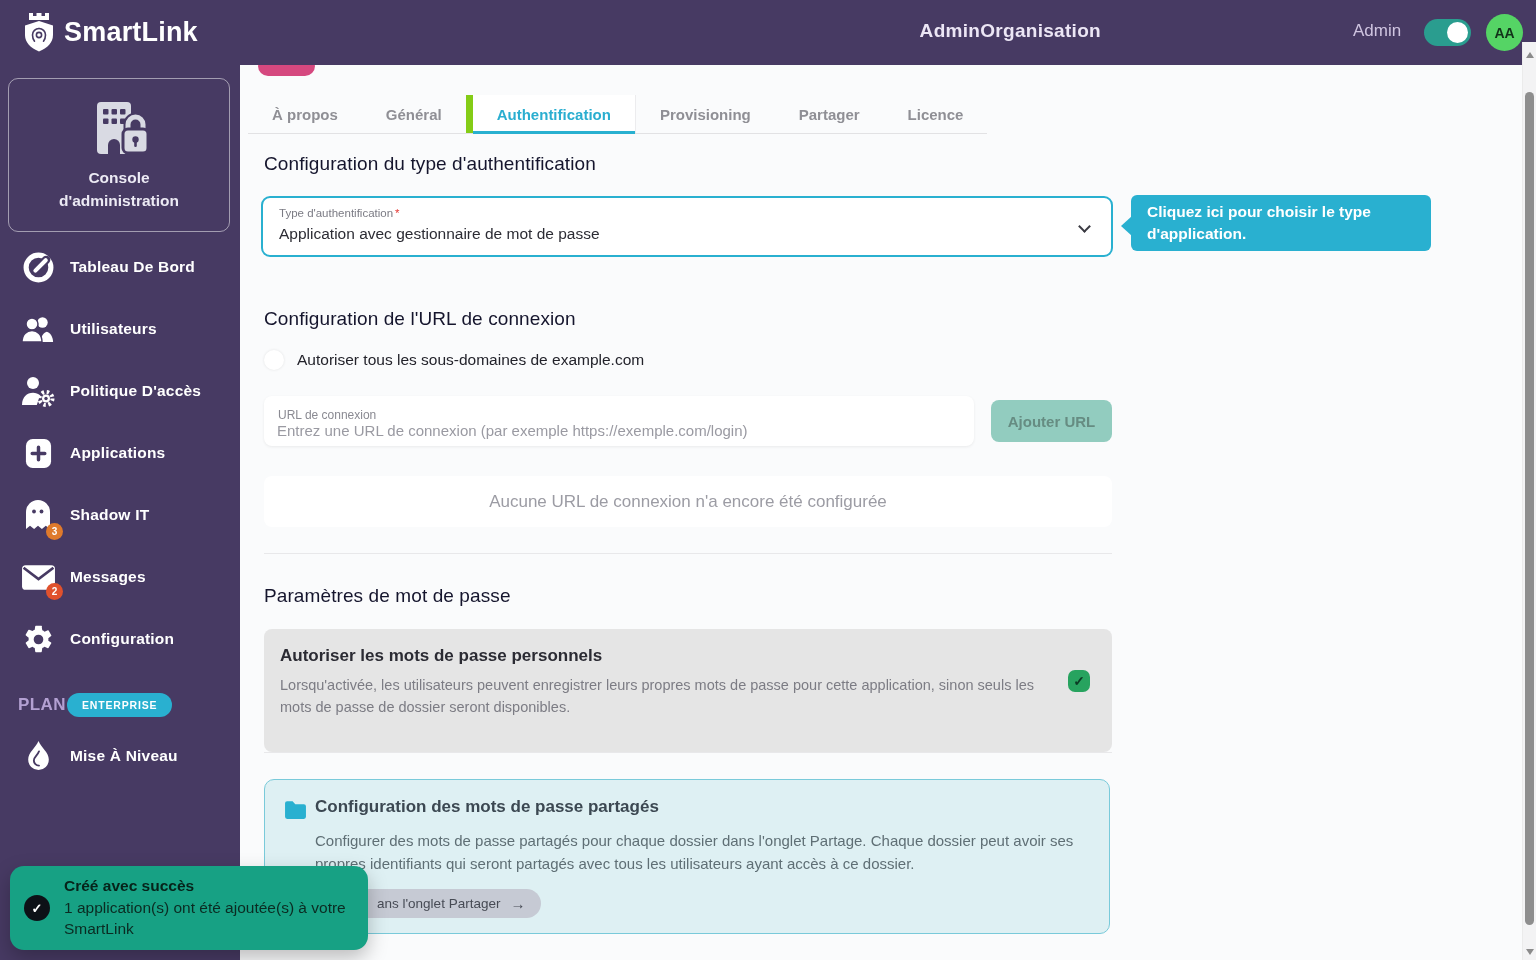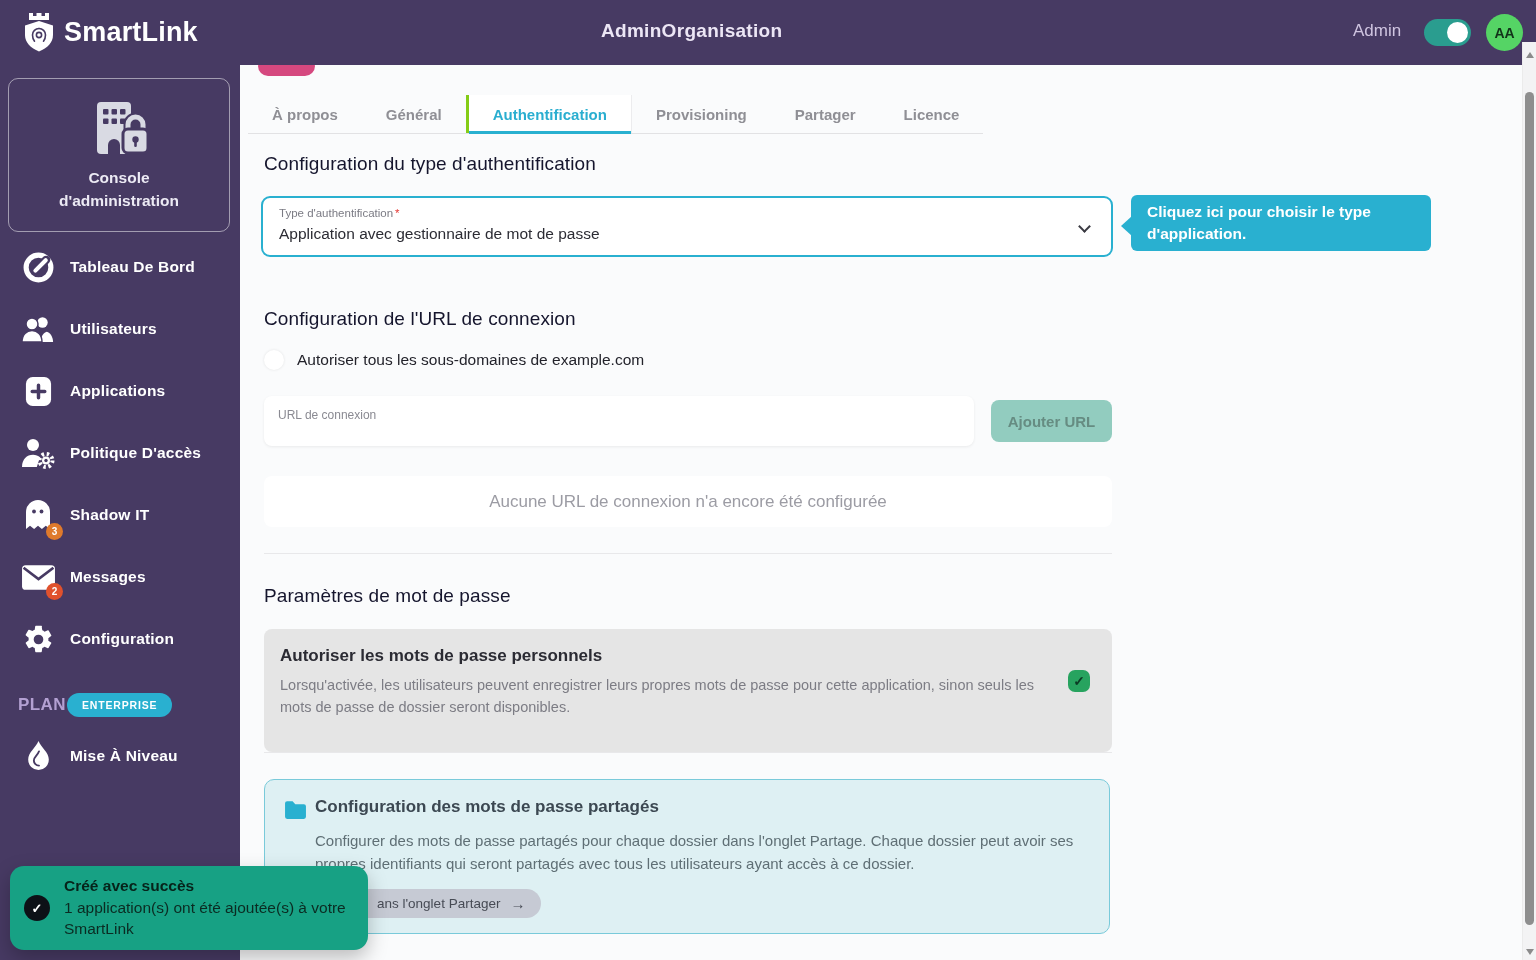--- a/index.html
+++ b/index.html
@@ -2,21 +2,21 @@
 <html><head>
 <meta charset="utf-8">
 <style>
   * { margin:0; padding:0; box-sizing:border-box; }
   html,body { width:1536px; height:960px; overflow:hidden; font-family:"Liberation Sans", sans-serif; background:#fafbfc; }
 
   
   #header { position:absolute; left:0; top:0; width:1536px; height:65px; background:#473a63; z-index:40; }
   .brand { position:absolute; left:20px; top:11px; display:flex; align-items:center; gap:6px; }
   .brand-text { color:#ffffff; font-size:27px; font-weight:800; letter-spacing:.2px; }
-  .header-title { position:absolute; left:601px; top:20px; width:500px; text-align:left; color:#ece6f5; font-size:19px; font-weight:700; letter-spacing:.3px; }
+  .header-title { position:absolute; left:601px; top:20px; width:500px; text-align:right; color:#ece6f5; font-size:19px; font-weight:700; letter-spacing:.3px; }
   .admin-label { position:absolute; left:1353px; top:21px; color:#cfc4e0; font-size:17px; }
   .toggle { position:absolute; left:1424px; top:19px; width:47px; height:27px; border-radius:14px; background:#2a9d8f; cursor:pointer; }
   .toggle .knob { position:absolute; right:3px; top:3px; width:21px; height:21px; border-radius:50%; background:#ffffff; }
   .avatar { position:absolute; left:1486px; top:14px; width:37px; height:37px; border-radius:50%; background:#55d465; color:#12331a; font-size:14px; font-weight:800; display:flex; align-items:center; justify-content:center; }
 
   
   #sidebar { position:absolute; left:0; top:65px; width:240px; height:895px; background:#473a63; z-index:10; }
   .console-card { position:absolute; left:8px; top:13px; width:222px; height:154px; border:1.5px solid rgba(255,255,255,.5); border-radius:10px; display:flex; flex-direction:column; align-items:center; justify-content:center; gap:8px; cursor:pointer; }
   .console-label { color:#eceaf4; font-size:15.5px; font-weight:700; text-align:center; line-height:1.5; width:170px; }
   .nav { position:absolute; left:0; top:171px; width:240px; }
@@ -30,21 +30,21 @@
   .plan-label { color:#b3a0d2; font-size:17px; font-weight:800; letter-spacing:.4px; }
   .plan-badge { background:#29b0d0; color:#ffffff; font-size:10.5px; font-weight:800; letter-spacing:.08em; padding:6px 15px; border-radius:13px; cursor:pointer; }
   .upgrade { position:absolute; left:0; top:660px; width:240px; }
 
   
   #main { position:absolute; left:240px; top:65px; width:1282px; height:895px; background:#fafbfc; border-top-left-radius:14px; z-index:1; }
   .pink-remnant { position:absolute; left:18px; top:-9px; width:57px; height:20px; border-radius:10px; background:#d5487f; }
 
   .tabs { position:absolute; left:8px; top:30px; height:39px; display:flex; border-bottom:1px solid #e2e2e4; }
   .tab { padding:0 24px; display:flex; align-items:center; font-size:15px; font-weight:600; color:#8f8f95; cursor:pointer; position:relative; white-space:nowrap; }
-  .tab.active { color:#2aaed0; background:#ffffff; border-left:3px solid #84cc16; border-right:1px solid #ececee; }
+  .tab.active { color:#2aaed0; background:#ffffff; border-left:7px solid #84cc16; border-right:1px solid #ececee; }
   .tab.active::after { content:""; position:absolute; left:0; right:0; bottom:-1px; height:3px; background:#29b0d0; }
 
   .section-h { position:absolute; left:24px; font-size:19px; font-weight:400; color:#15152d; letter-spacing:.1px; }
 
   .dropdown { position:absolute; left:21px; top:131px; width:852px; height:61px; background:#ffffff; border:2px solid #29b0d0; border-radius:9px; cursor:pointer; }
   .dd-label { position:absolute; left:16px; top:9px; font-size:11.5px; color:#7b7b84; }
   .req { color:#e53935; margin-left:2px; }
   .dd-value { position:absolute; left:16px; top:27px; font-size:15.5px; color:#2c2c34; }
   .chevron { position:absolute; right:22px; top:24px; width:9px; height:9px; border-right:2px solid #3a3a42; border-bottom:2px solid #3a3a42; transform:rotate(45deg); }
 
@@ -116,20 +116,21 @@
 
   <div class="section-h" style="top:243px;">Configuration de l'URL de connexion</div>
 
   <div class="checkbox-row">
     <div class="checkbox"></div>
     <div class="checkbox-label">Autoriser tous les sous-domaines de example.com</div>
   </div>
 
   <div class="url-input-box">
     <div class="input-label">URL de connexion</div>
+    <input class="url-input" type="text" placeholder="Entrez une URL de connexion (par exemple https://exemple.com/login)" style="">
   </div>
   <button class="add-url-btn">Ajouter URL</button>
 
   <div class="empty-box">Aucune URL de connexion n'a encore été configurée</div>
 
   <div class="divider" style="top:488px;"></div>
 
   <div class="section-h" style="top:520px;">Paramètres de mot de passe</div>
 
   <div class="pw-card">
@@ -211,41 +212,41 @@
             <circle cx="21.5" cy="6.5" r="5.2" fill="#ffffff"></circle>
             <path d="M19.5 26 c.3-5.5 2.8-9.3 6.3-10.3 3.6 1 6 4.8 6.3 10.3 z" fill="#ffffff"></path>
             <circle cx="11" cy="8" r="6" fill="#ffffff" stroke="#473a63" stroke-width="1.5"></circle>
             <path d="M1 26 c0-7.5 4.6-11.5 10-11.5 s10 4 10 11.5 z" fill="#ffffff" stroke="#473a63" stroke-width="1.5"></path>
           </svg>
       </span>
       <span class="nav-label">Utilisateurs</span>
     </div>
     <div class="nav-item">
       <span class="nav-icon">
-        <svg width="29" height="33" viewBox="0 0 30 34">
-            <rect x="2" y="2" width="26" height="30" rx="7" fill="#ffffff"></rect>
-            <path d="M15 10.5 v13 M8.5 17 h13" stroke="#473a63" stroke-width="3.6" stroke-linecap="round"></path>
-          </svg>
-      </span>
-      <span class="nav-label">Applications</span>
-    </div>
-    <div class="nav-item">
-      <span class="nav-icon">
         <svg width="34" height="31" viewBox="0 0 34 31">
             <circle cx="12" cy="7" r="6" fill="#ffffff"></circle>
             <path d="M1 29 c0-8 4.8-12.3 11-12.3 2.8 0 5.2 .9 7 2.6 l-3.2 9.7 z" fill="#ffffff"></path>
             <circle cx="25" cy="22.5" r="6.5" fill="none" stroke="#ffffff" stroke-width="4" stroke-dasharray="2.4 2.7"></circle>
             <circle cx="25" cy="22.5" r="4" fill="#ffffff"></circle>
             <circle cx="25" cy="22.5" r="1.7" fill="#473a63"></circle>
           </svg>
       </span>
       <span class="nav-label">Politique D'accès</span>
     </div>
     <div class="nav-item">
       <span class="nav-icon">
+        <svg width="29" height="33" viewBox="0 0 30 34">
+            <rect x="2" y="2" width="26" height="30" rx="7" fill="#ffffff"></rect>
+            <path d="M15 10.5 v13 M8.5 17 h13" stroke="#473a63" stroke-width="3.6" stroke-linecap="round"></path>
+          </svg>
+      </span>
+      <span class="nav-label">Applications</span>
+    </div>
+    <div class="nav-item">
+      <span class="nav-icon">
         <svg width="30" height="32" viewBox="0 0 30 32">
             <path d="M3 30 V13 a12 12 0 0 1 24 0 v17 l-4.2 -3.2 -3.9 3.2 -3.9 -3.2 -3.9 3.2 -4.1 -3.2 z" fill="#ffffff"></path>
             <circle cx="11" cy="12.5" r="1.9" fill="#473a63"></circle>
             <circle cx="18.5" cy="12.5" r="1.9" fill="#473a63"></circle>
           </svg>
         <span class="badge badge-3">3</span>
       </span>
       <span class="nav-label">Shadow IT</span>
     </div>
     <div class="nav-item">

